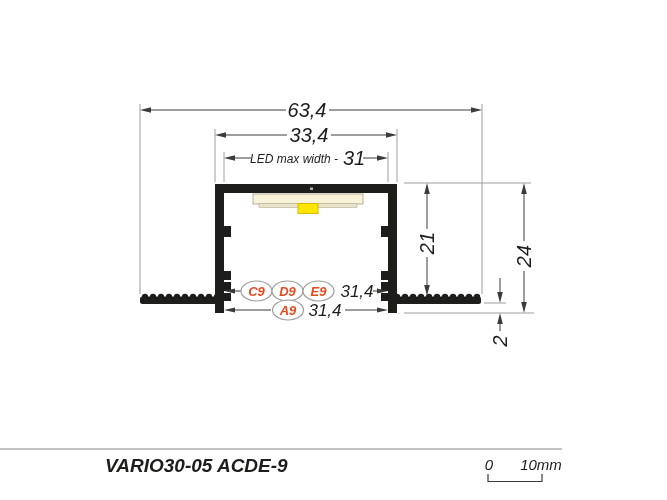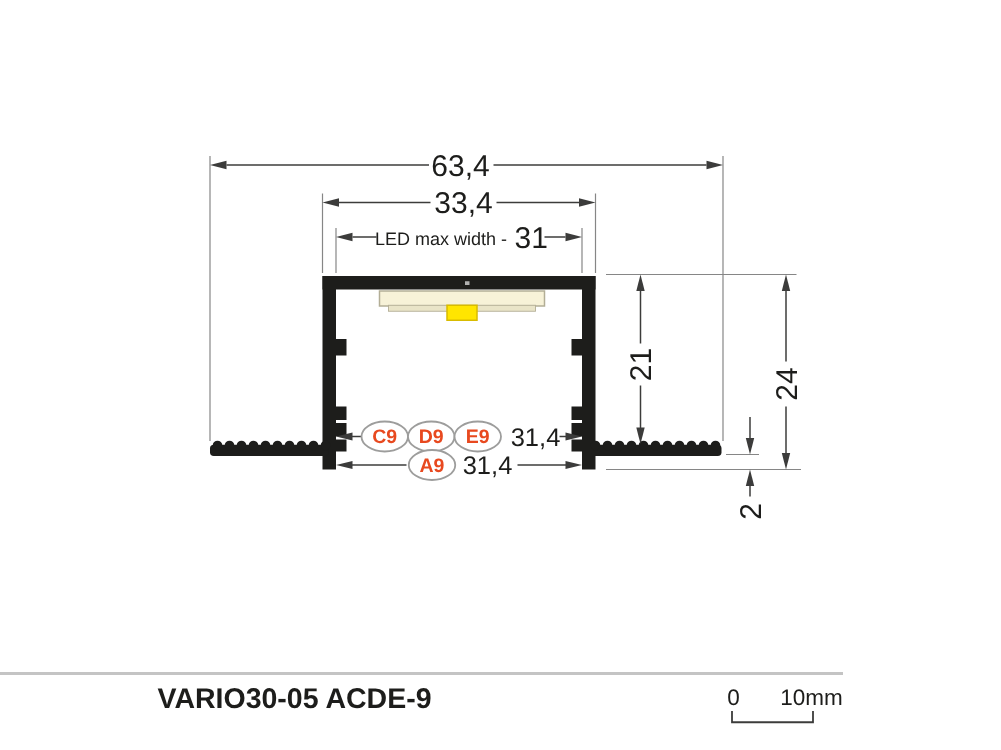--- a/index.html
+++ b/index.html
@@ -3,20 +3,21 @@
 <meta charset="utf-8">
 <style>
   html, body { margin: 0; padding: 0; background: #ffffff; }
   .stage {
     position: relative;
     width: 562px;
     height: 500px;
     background: #ffffff;
     font-family: "Liberation Sans", sans-serif;
     overflow: hidden;
+    font-style: italic;
   }
   svg { display: block; }
   text { font-family: "Liberation Sans", sans-serif; }
   .dim-text { font-size: 20px; }
   .dim-text-small { font-size: 12px; }
   .spacing-text { font-size: 17px; }
   .badge-text { font-size: 13px; font-weight: bold; }
   .footer-title { font-size: 19px; font-weight: bold; }
   .scale-text { font-size: 15px; }
 </style>

